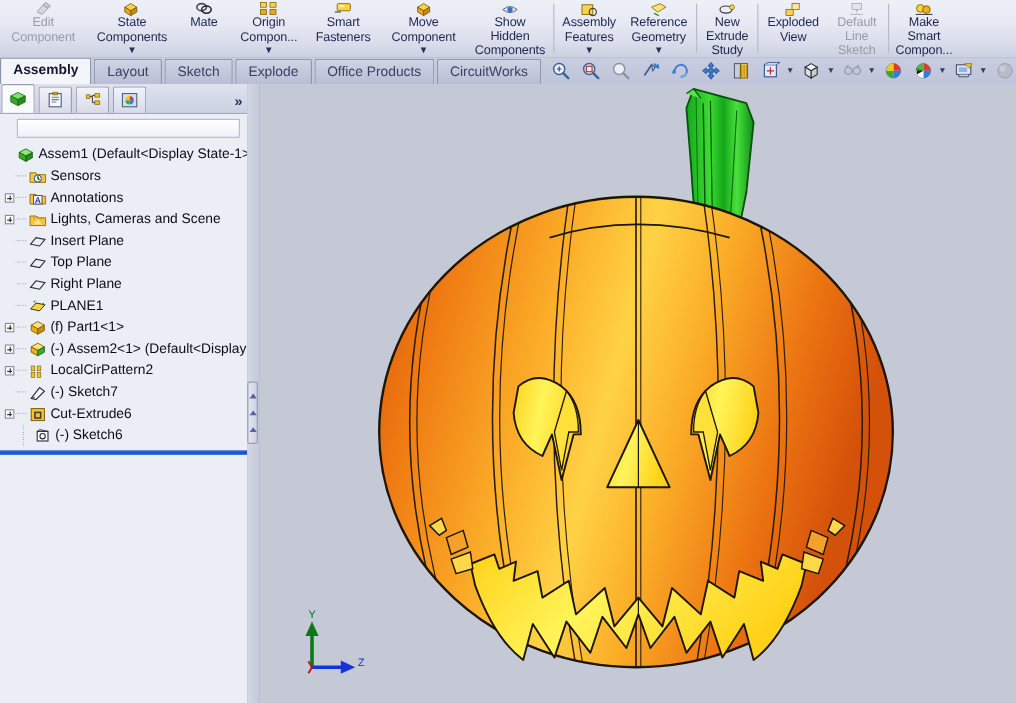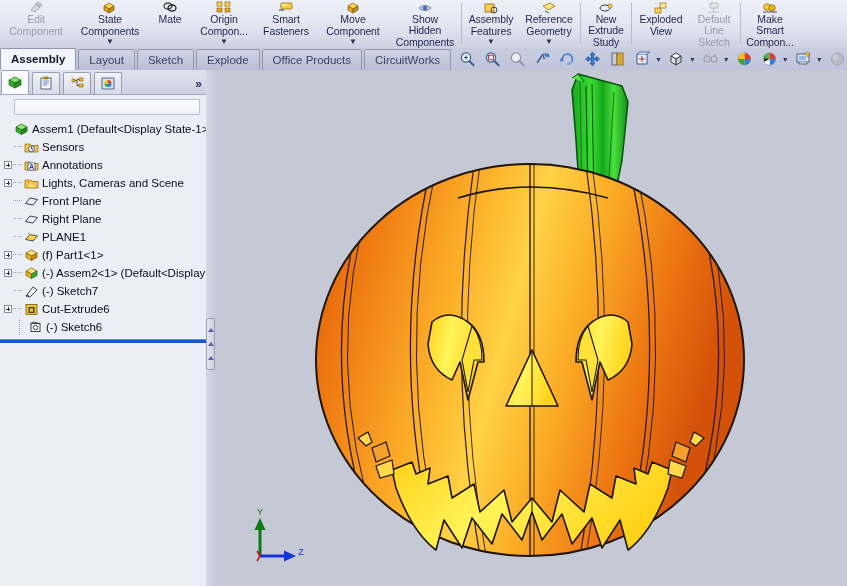--- a/index.html
+++ b/index.html
@@ -530,23 +530,33 @@
       </div>
 
       <div class="trow">
         <div class="tw"></div>
         <div class="dashx"></div>
         <div class="ticon">
           <svg class="ic" width="15" height="13" viewBox="0 0 15 13">
               <path d="M1.5 8.5 L6 3 L13.5 4.5 L9 10 Z" fill="none" stroke="#2a2a33" stroke-width=".9"></path>
             </svg>
         </div>
-        <div class="tlabel">Front Plane</div>
-      </div>
-
+        <div class="tlabel">Insert Plane</div>
+      </div>
+
+      <div class="trow">
+        <div class="tw"></div>
+        <div class="dashx"></div>
+        <div class="ticon">
+          <svg class="ic" width="15" height="13" viewBox="0 0 15 13">
+              <path d="M1.5 8.5 L6 3 L13.5 4.5 L9 10 Z" fill="none" stroke="#2a2a33" stroke-width=".9"></path>
+            </svg>
+        </div>
+        <div class="tlabel">Top Plane</div>
+      </div>
 
       <div class="trow">
         <div class="tw"></div>
         <div class="dashx"></div>
         <div class="ticon">
           <svg class="ic" width="15" height="13" viewBox="0 0 15 13">
               <path d="M1.5 8.5 L6 3 L13.5 4.5 L9 10 Z" fill="none" stroke="#2a2a33" stroke-width=".9"></path>
             </svg>
         </div>
         <div class="tlabel">Right Plane</div>
@@ -589,20 +599,35 @@
           <svg class="ic" width="15" height="14" viewBox="0 0 15 14">
               <path d="M2 5 L7.5 2 L13 5 L7.5 8 Z" fill="#ffe27a" stroke="#7a5a00" stroke-width=".7"></path>
               <path d="M2 5 V9.5 L7.5 12.5 V8 Z" fill="#e9b01c" stroke="#7a5a00" stroke-width=".7"></path>
               <path d="M13 5 V9.5 L7.5 12.5 V8 Z" fill="#3aa82e" stroke="#176312" stroke-width=".7"></path>
             </svg>
         </div>
         <div class="tlabel">(-) Assem2&lt;1&gt; (Default&lt;Display Sta</div>
       </div>
 
 
+      <div class="trow">
+        <div class="tw">
+            <div class="plusbox"></div>
+          </div>
+        <div class="dashx"></div>
+        <div class="ticon">
+          <svg class="ic" width="15" height="13" viewBox="0 0 15 13">
+              <rect x="2" y="2" width="3" height="4" fill="#f0c52a" stroke="#7a5a00" stroke-width=".5"></rect>
+              <rect x="7" y="2" width="3" height="4" fill="#f0c52a" stroke="#7a5a00" stroke-width=".5"></rect>
+              <rect x="2" y="7.5" width="3" height="4" fill="#f0c52a" stroke="#7a5a00" stroke-width=".5"></rect>
+              <rect x="7" y="7.5" width="3" height="4" fill="#f0c52a" stroke="#7a5a00" stroke-width=".5"></rect>
+            </svg>
+        </div>
+        <div class="tlabel">LocalCirPattern2</div>
+      </div>
 
       <div class="trow">
         <div class="tw"></div>
         <div class="dashx"></div>
         <div class="ticon">
           <svg class="ic" width="15" height="13" viewBox="0 0 15 13">
               <path d="M2 11 L9 2 L13 5 L6 12 Z" fill="#f4f5fa" stroke="#2a2a33" stroke-width=".9"></path>
               <path d="M2 11 L5 10.2" stroke="#2a2a33" stroke-width=".8"></path>
             </svg>
         </div>

